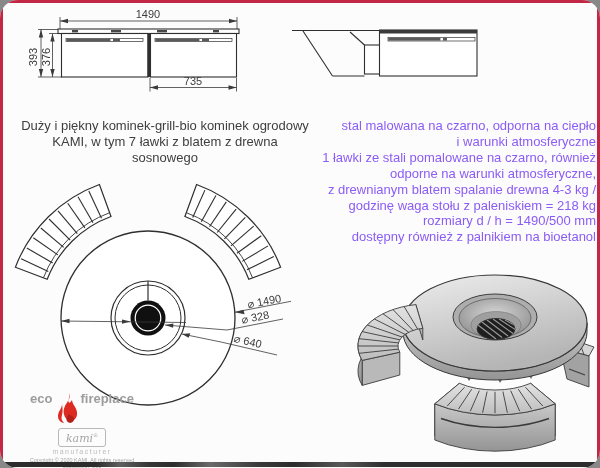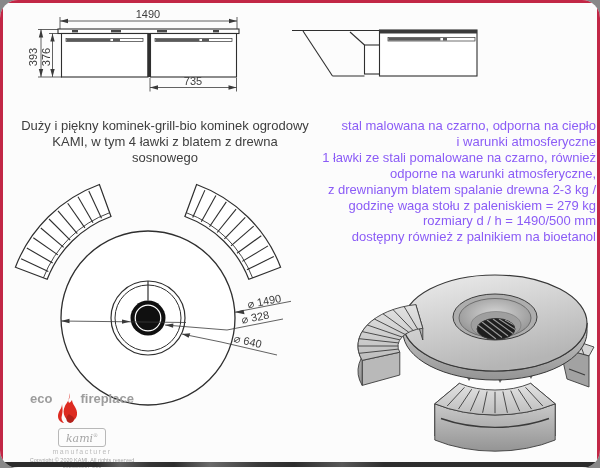--- a/index.html
+++ b/index.html
@@ -89,29 +89,29 @@
     <rect x="91.5" y="12" width="97.5" height="3.5" fill="#3a3a3a"></rect>
     <g>
       <rect x="100" y="19.5" width="87" height="3.5" fill="#fff" stroke="#333" stroke-width="0.7"></rect>
       <rect x="100.4" y="19.9" width="52" height="2.7" fill="#5a5a5a"></rect>
       <rect x="155" y="19.9" width="4" height="2.7" fill="#5a5a5a"></rect>
     </g>
   </svg>
 
   <div class="abs desc">
     <div>Duży i piękny kominek-grill-bio kominek ogrodowy</div>
-    <div>KAMI, w tym 4 ławki z blatem z drewna sosnowego</div>
+    <div>KAMI, w tym 7 ławki z blatem z drewna sosnowego</div>
   </div>
   <div class="abs specs">
     <div>stal malowana na czarno, odporna na ciepło</div>
     <div>i warunki atmosferyczne</div>
     <div>1 ławki ze stali pomalowane na czarno, również</div>
     <div>odporne na warunki atmosferyczne,</div>
-    <div>z drewnianym blatem spalanie drewna 2-3 kg /</div>
-    <div>godzinę waga stołu z paleniskiem = 279 kg</div>
+    <div>z drewnianym blatem spalanie drewna 4-3 kg /</div>
+    <div>godzinę waga stołu z paleniskiem = 218 kg</div>
     <div>rozmiary d / h = 1490/500 mm</div>
     <div>dostępny również z palnikiem na bioetanol</div>
   </div>
 
   <svg class="abs" style="left:5px;top:172px" width="290" height="238" viewBox="0 0 290 238">
     <circle cx="143" cy="146" r="87" fill="#fff" stroke="#2f2f2f" stroke-width="1.3"></circle>
     <g stroke="#2f2f2f" fill="none">
       <circle cx="143" cy="146" r="37" stroke-width="1.2"></circle>
       <circle cx="143" cy="146" r="33" stroke-width="1"></circle>
       <line x1="143" y1="109" x2="143" y2="128.5" stroke-width="1.2"></line>

